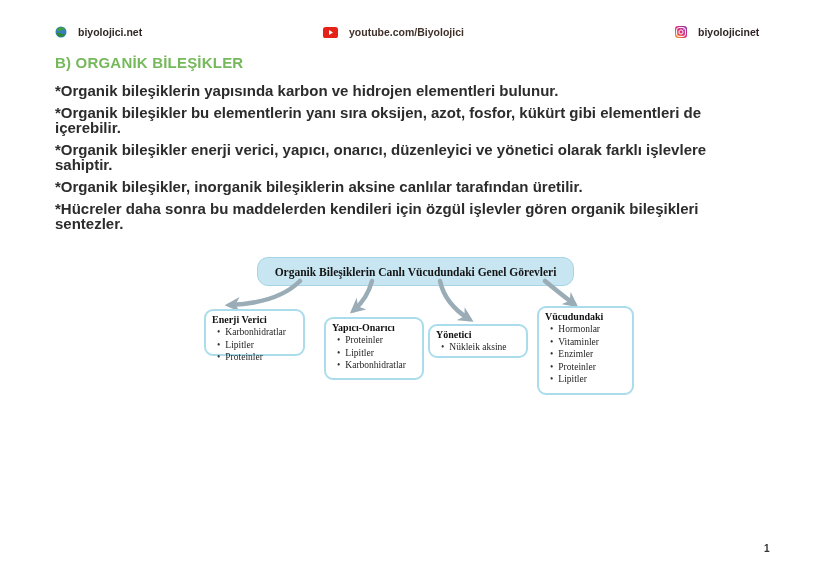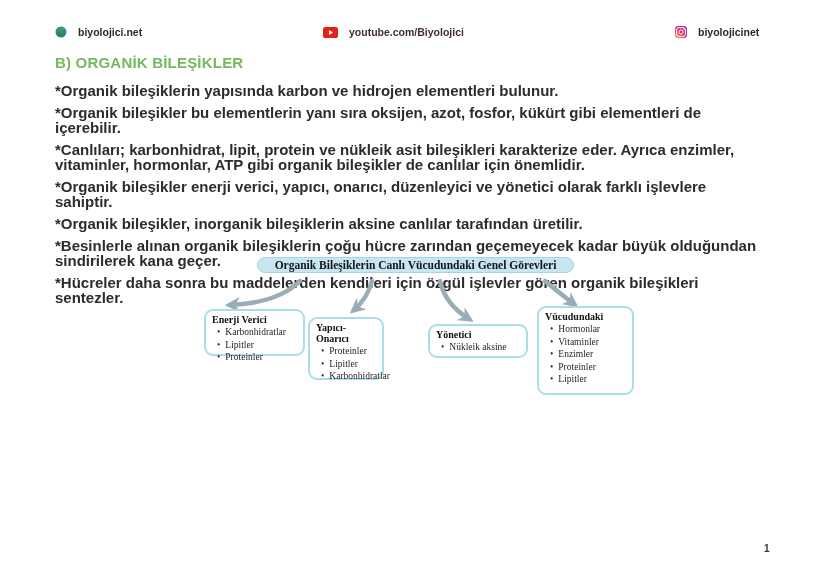--- a/index.html
+++ b/index.html
@@ -30,21 +30,21 @@
   
   .content { left: 55px; top: 83px; width: 702px; }
   .content p {
     margin: 0 0 7px 0;
     font-size: 15px; font-weight: 700;
     line-height: 15px; color: #2c2c2c;
   }
 
   
   .pill {
-    left: 257px; top: 257px; width: 317px; height: 16px;
+    left: 257px; top: 257px; width: 317px; height: 29px;
     background: #c7e6f2;
     border: 1px solid #a6d4e7;
     border-radius: 11px;
     display: flex; align-items: center; justify-content: center;
     font-family: "Liberation Serif", serif;
     font-weight: 700; font-size: 11.5px; color: #141414;
     white-space: nowrap;
     box-sizing: border-box;
   }
   .gbox {
@@ -56,21 +56,21 @@
     box-sizing: border-box;
     font-family: "Liberation Serif", serif;
     color: #1e1e1e;
   }
   .gbox h4 { margin: 0 0 1px 0; font-size: 10px; font-weight: 700; color: #111; }
   .gbox ul { margin: 0; padding: 0 0 0 5px; list-style: none; }
   .gbox li { font-size: 9.5px; line-height: 12.5px; white-space: nowrap; }
   .gbox li::before { content: "•"; margin-right: 5px; color: #333; }
 
   .box-1 { left: 204px; top: 309px; width: 101px; height: 47px; }
-  .box-2 { left: 308px; top: 317px; width: 76px; height: 63px; }
+  .box-2 { left: 324px; top: 317px; width: 100px; height: 63px; }
   .box-3 { left: 428px; top: 324px; width: 100px; height: 34px; }
   .box-4 { left: 537px; top: 306px; width: 97px;  height: 89px; }
 
   
   .page-number {
     left: 764px; top: 543px;
     font-size: 10px; font-weight: 700; color: #333;
   }
 </style>
 </head>
@@ -114,24 +114,22 @@
     </svg>
   </span>
   <span>biyolojicinet</span>
 </div>
 
 <div class="abs page-title">B) ORGANİK BİLEŞİKLER</div>
 
 <div class="abs content">
   <p>*Organik bileşiklerin yapısında karbon ve hidrojen elementleri bulunur.</p>
   <p>*Organik bileşikler bu elementlerin yanı sıra oksijen, azot, fosfor, kükürt gibi elementleri de içerebilir.</p>
-  <p>*Canlıları; karbonhidrat, lipit, protein ve nükleik asit bileşikleri karakterize eder. Ayrıca enzimler, vitaminler, hormonlar, ATP gibi organik bileşikler de canlılar için önemlidir.</p>
   <p>*Organik bileşikler enerji verici, yapıcı, onarıcı, düzenleyici ve yönetici olarak farklı işlevlere sahiptir.</p>
   <p>*Organik bileşikler, inorganik bileşiklerin aksine canlılar tarafından üretilir.</p>
-  <p>*Besinlerle alınan organik bileşiklerin çoğu hücre zarından geçemeyecek kadar büyük olduğundan sindirilerek kana geçer.</p>
   <p>*Hücreler daha sonra bu maddelerden kendileri için özgül işlevler gören organik bileşikleri sentezler.</p>
 </div>
 
 <div class="abs pill">Organik Bileşiklerin Canlı Vücudundaki Genel Görevleri</div>
 
 <svg class="abs" style="left:190px; top:276px;" width="460" height="60" viewBox="0 0 460 60">
   <defs>
     <marker id="ah" viewBox="0 0 10 10" refX="6.5" refY="5" markerWidth="3.4" markerHeight="3.4" orient="auto">
       <path d="M0 0 L10 5 L0 10 L3 5 Z" fill="#9aacb6"></path>
     </marker>

